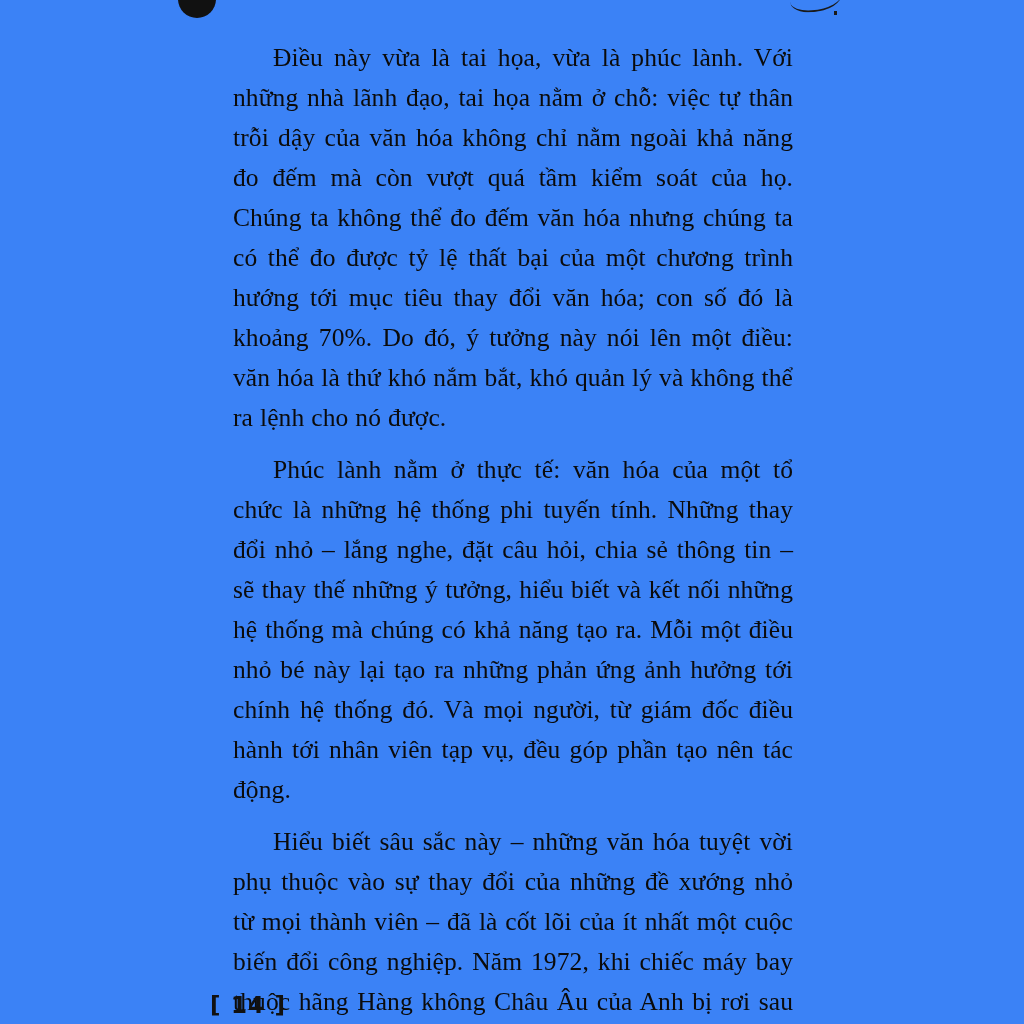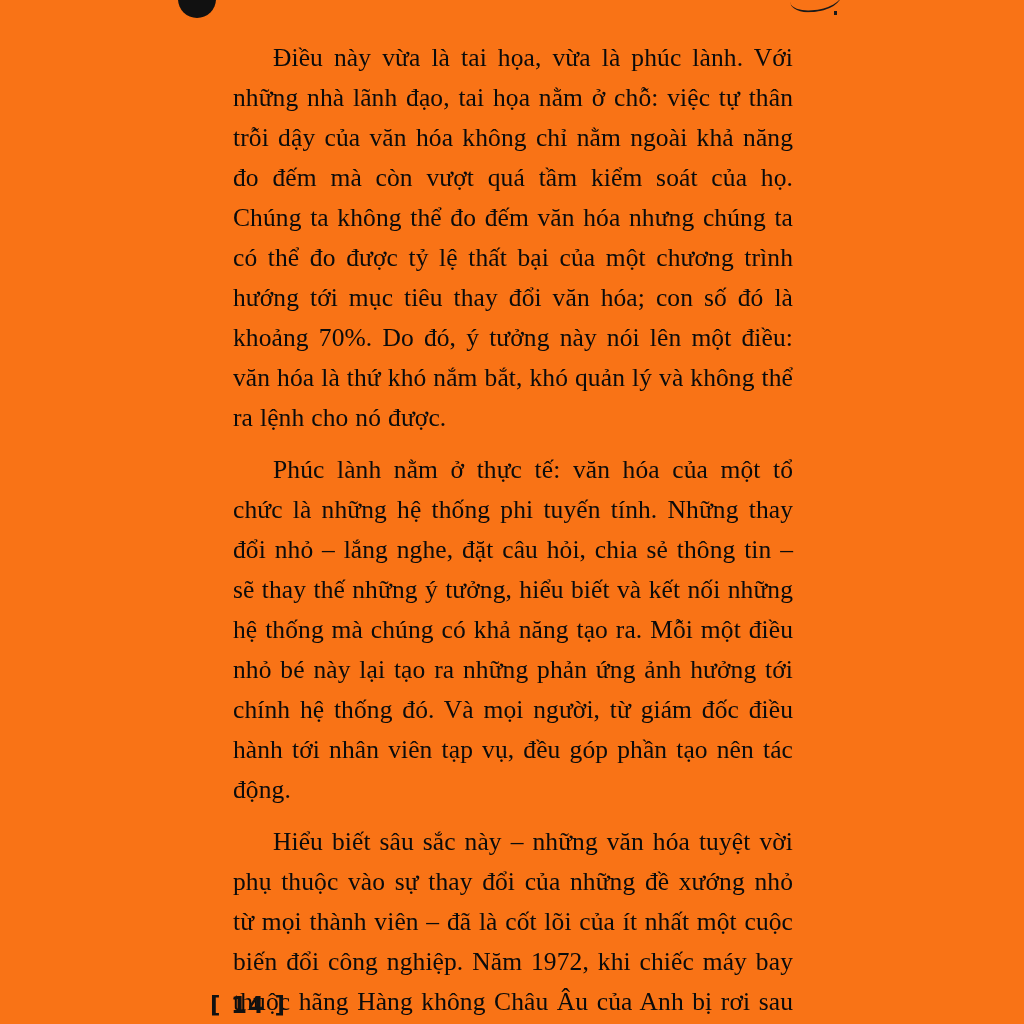--- a/index.html
+++ b/index.html
@@ -5,21 +5,21 @@
   html, body {
     margin: 0;
     padding: 0;
     background: #ffffff;
   }
 
   .page {
     position: relative;
     width: 1024px;
     height: 1024px;
-    background: #f97316;
+    background: #3b82f6;
     overflow: hidden;
     font-family: "Liberation Serif", "DejaVu Serif", serif;
   }
 
   
   .ornament-left {
     position: absolute;
     left: 178px;
     top: -26px;
     width: 38px;

